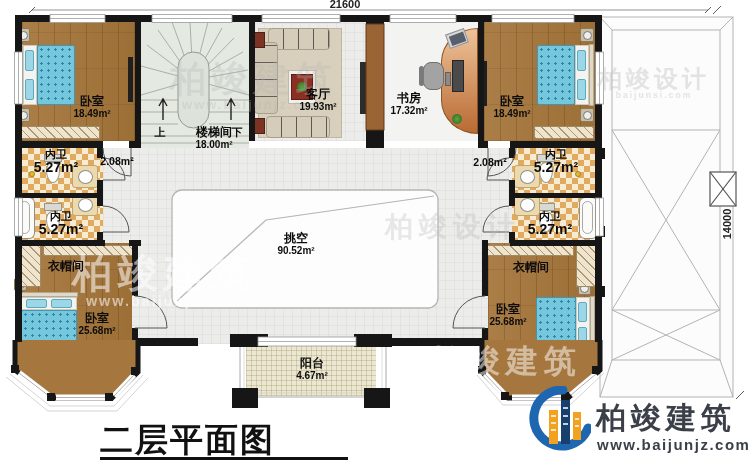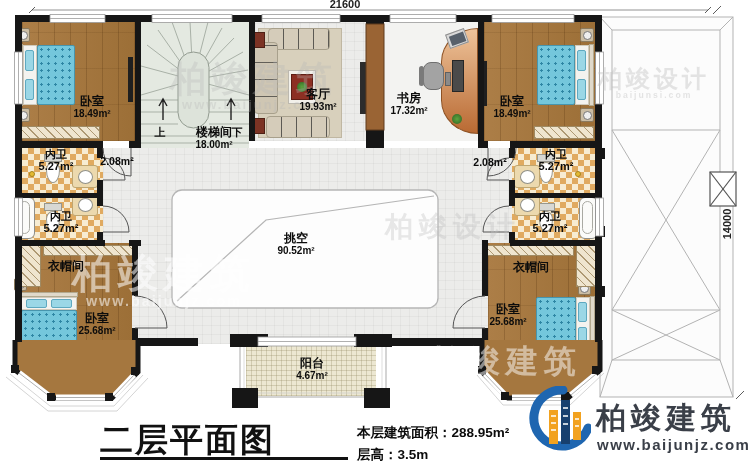--- a/index.html
+++ b/index.html
@@ -32,21 +32,21 @@
   .ns{background:#cbbda4;border:1px solid #8a7a5e;border-radius:2px;z-index:21;
       display:flex;align-items:center;justify-content:center}
   .ns::after{content:"";width:7px;height:7px;border-radius:50%;border:1.5px solid #777;background:#eee}
   .furn{z-index:20}
   
   .rl{position:absolute;transform:translateX(-50%);text-align:center;line-height:1.12;
       white-space:nowrap;z-index:40;color:#0c0c0c}
   .rn{font-weight:bold;font-size:12px}
   .ra{font-weight:bold;font-size:10px}
   .rl.small .rn{font-size:11px}
-  .rl.small .ra{font-size:11px}
+  .rl.small .ra{font-size:14px}
   .wm{position:absolute;z-index:36;pointer-events:none;white-space:nowrap;font-weight:bold;
       letter-spacing:6px;line-height:1.05}
   .wm .sub{display:block;font-size:.36em;letter-spacing:2px;text-align:center;font-weight:bold}
   .dimtext{position:absolute;z-index:45;font-size:11px;font-weight:bold;color:#222}
   .tb-line{font-size:13.5px;font-weight:bold;color:#0c0c0c;line-height:1.6}
 </style>
 </head>
 <body>
 
 <div class="canvas">
@@ -417,28 +417,20 @@
   </div>
   <div class="wm" style="left:430px;top:345px;font-size:32px;color:rgba(255,255,255,.5)">
     <span>柏竣建筑</span>
   </div>
 
   <div class="abs" style="left:100px;top:418px;z-index:50;display:flex;align-items:baseline">
     <span style="font-size:33px;font-weight:bold;letter-spacing:2px">二层平面图</span>
   </div>
   <div class="abs" style="left:100px;top:457px;width:248px;height:2.5px;background:#111;z-index:50"></div>
 
-  <div class="abs" style="left:357px;top:422px;z-index:50">
-    <div class="tb-line">
-      <span>本层建筑面积：</span><span>288.95m²</span>
-    </div>
-    <div class="tb-line">
-      <span>层高：</span><span>3.5m</span>
-    </div>
-  </div>
 
   <svg class="abs" style="left:527px;top:386px;z-index:50" width="64" height="74" viewBox="0 0 64 74">
     <path d="M36,4 A28,28 0 1 0 61,42" stroke="#1f66b0" stroke-width="9" fill="none" stroke-linecap="round"></path>
     <g>
       <rect x="22" y="24" width="9" height="34" fill="#f2a21f"></rect>
       <rect x="34" y="14" width="9" height="44" fill="#17406f"></rect>
       <rect x="46" y="26" width="8" height="28" fill="#f2a21f"></rect>
       <path d="M24,30 h5 M24,37 h5 M24,44 h5 M36,22 h5 M36,30 h5 M36,38 h5 M48,33 h4 M48,40 h4" stroke="#ffffff" stroke-width="1.6"></path>
     </g>
   </svg>

